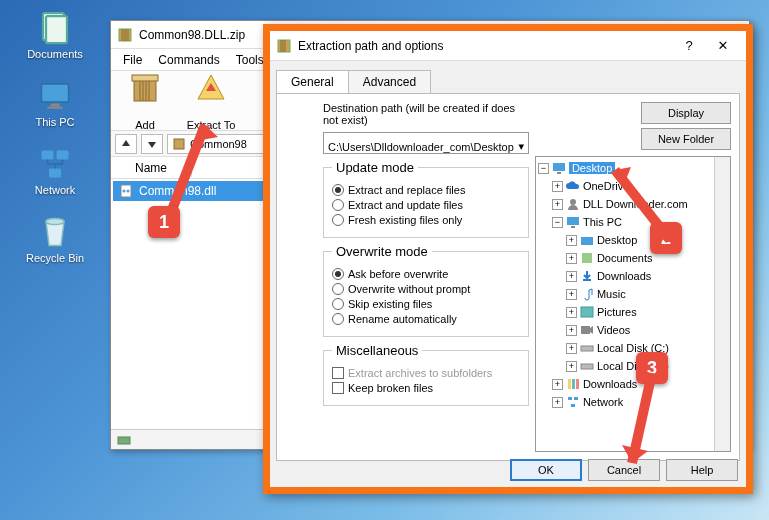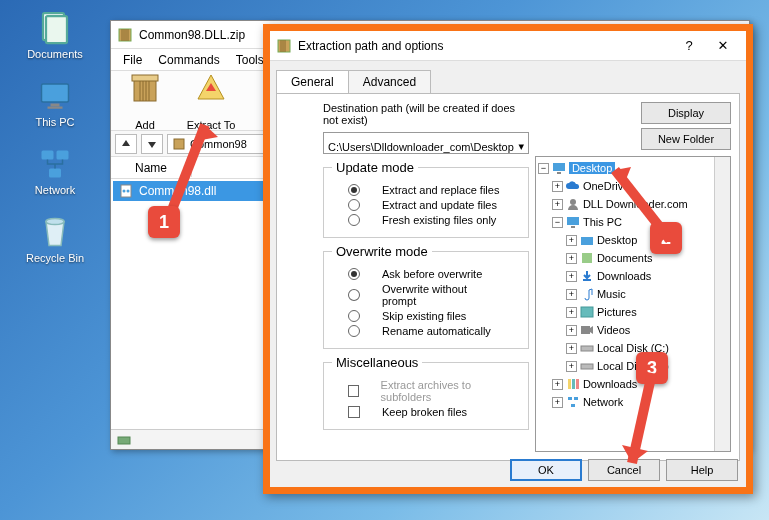--- a/index.html
+++ b/index.html
@@ -42,21 +42,21 @@
   .left { width:248px; display:flex; flex-direction:column; gap:6px;padding-left:38px; }
   .right { width:200px; display:flex; flex-direction:column; }
   .lbl { font-size:11px; }
   .pathrow { display:flex; gap:6px; }
   .combobox { flex:1; height:22px; border:1px solid #999; background:#fff; font-size:11px; display:flex; align-items:flex-end; padding:0 4px; }
   .combobox .caret { margin-left:auto; }
   .btn { height:22px; border:1px solid #999; background:#e8e8e8; font-size:11px; padding:0 12px; cursor:pointer; display:inline-flex; align-items:center; justify-content:center; }
   .btn.wide { width:90px; }
   fieldset { border:1px solid #ccc; padding:6px 8px 8px 8px; }
   legend { font-size:13px; padding:0 4px;margin-top:7px; }
-  .opt { display:flex; align-items:center; gap:22px; font-size:11px; margin:3px 16px; }
+  .opt { display:flex; align-items:center; gap:4px; font-size:11px; margin:3px 0;text-align:center; }
   .radio { width:12px; height:12px; border:1px solid #666; border-radius:50%; display:inline-flex; align-items:center; justify-content:center; }
   .radio.on::after { content:""; width:6px; height:6px; background:#333; border-radius:50%; }
   .check { width:12px; height:12px; border:1px solid #666; display:inline-block; }
   .disabled { color:#999; }
   .tree { border:1px solid #999; background:#fff; flex:1; overflow:auto; font-size:11px; padding:2px; position:relative; }
   .treerow { display:flex; align-items:center; height:18px; white-space:nowrap; }
   .treerow .exp { width:11px; height:11px; border:1px solid #999; display:inline-flex; align-items:center; justify-content:center; font-size:9px; margin-right:3px; background:#fff; cursor:pointer; line-height:1; }
   .treerow .ticon { width:14px; height:14px; margin-right:3px; }
   .treerow.sel span.lbltxt { background:#3b97e3; color:#fff; padding:0 3px; }
   .i1 { padding-left:14px; } .i2 { padding-left:28px; }

